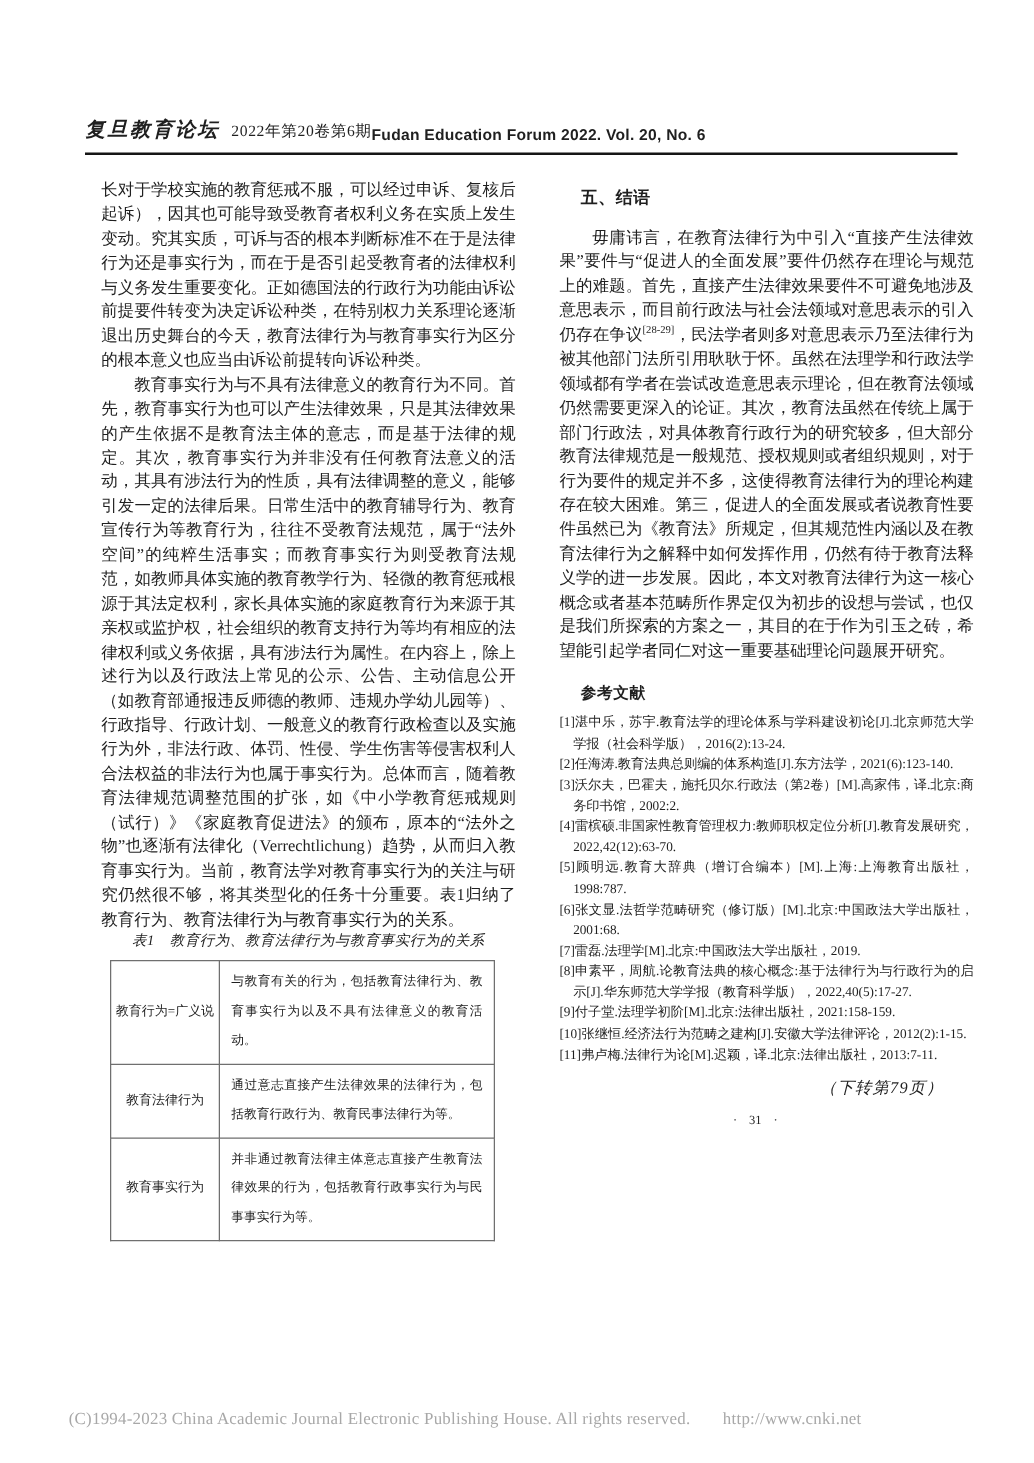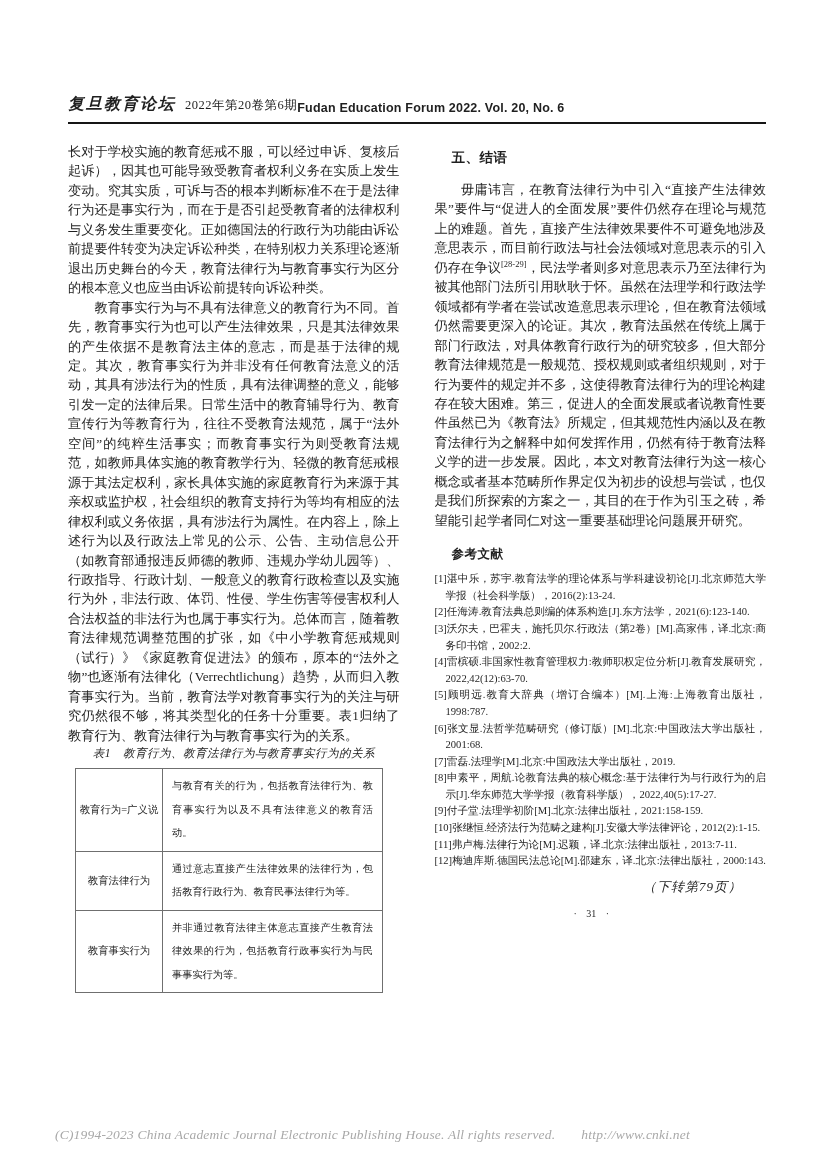--- a/index.html
+++ b/index.html
@@ -12,21 +12,21 @@
   .header {
     position:absolute; left:68px; right:61px; top:94px;
     display:flex; align-items:flex-end;
   }
   .journal-cn { font-weight:bold; font-style:italic; font-size:16px; letter-spacing:2px; }
   .issue-cn { font-size:12.5px; margin-left:9px; letter-spacing:0.5px; }
   .journal-en { font-family:"Liberation Sans",sans-serif; font-weight:700; font-size:12.5px; letter-spacing:0.2px; }
   .header-rule { position:absolute; left:68px; right:61px; top:122px; border-top:2.5px solid #151515; }
 
   
-  .columns { position:absolute; left:68px; top:142px; width:698px; display:flex; gap:35px; }
+  .columns { position:absolute; left:81px; top:142px; width:698px; display:flex; gap:35px; }
   .col { width:332.5px; font-size:13.2px; line-height:19.45px; text-align:justify; }
   .para { margin:0; }
   .indent { text-indent:2em; }
   sup.cite { font-size:8.5px; line-height:0; letter-spacing:0; }
 
   
   .tbl-caption { margin-top:0; text-align:center; font-size:11.5px; font-style:italic; letter-spacing:0.5px; line-height:16px; }
   table.tbl { margin:7px 0 0 7px; border-collapse:collapse; width:308px; font-size:10.2px; }
   table.tbl td { border:1px solid #6f6f6f; }
   td.term { width:82px; text-align:center; font-size:10.4px; padding:2px; line-height:14px; }
@@ -40,21 +40,21 @@
   .refs-heading {
     font-family:"Liberation Sans",sans-serif; font-weight:700; font-size:12.5px;
     margin:16px 0 9px 17px; line-height:16px; letter-spacing:0.5px;
   }
   .refs { font-size:10.6px; line-height:16.6px; }
   .ref { padding-left:11px; text-indent:-11px; text-align:justify; margin:0; }
   .continuation { text-align:right; font-size:13px; margin-top:8px; padding-right:24px; letter-spacing:1px; line-height:18px;font-style:italic; }
   .page-number { text-align:center; font-size:10px; margin-top:9px; padding-right:18px; word-spacing:7px; line-height:18px; }
 
   
-  .footer { position:absolute; left:55px; top:1127px; font-size:13.5px; color:#a8a8a8; letter-spacing:0.2px;font-style:italic; }
+  .footer { position:absolute; left:55px; top:1127px; font-size:13.5px; color:#a8a8a8; letter-spacing:0.2px; }
   .footer-url { margin-left:26px; }
 </style>
 </head>
 <body>
 
 <div class="page">
 
   <div class="header">
     <div>
       <span class="journal-cn">复旦教育论坛</span><span class="issue-cn">2022年第20卷第6期</span>
@@ -100,21 +100,20 @@
         <p class="ref">[2]任海涛.教育法典总则编的体系构造[J].东方法学，2021(6):123-140.</p>
         <p class="ref">[3]沃尔夫，巴霍夫，施托贝尔.行政法（第2卷）[M].高家伟，译.北京:商务印书馆，2002:2.</p>
         <p class="ref">[4]雷槟硕.非国家性教育管理权力:教师职权定位分析[J].教育发展研究，2022,42(12):63-70.</p>
         <p class="ref">[5]顾明远.教育大辞典（增订合编本）[M].上海:上海教育出版社，1998:787.</p>
         <p class="ref">[6]张文显.法哲学范畴研究（修订版）[M].北京:中国政法大学出版社，2001:68.</p>
         <p class="ref">[7]雷磊.法理学[M].北京:中国政法大学出版社，2019.</p>
         <p class="ref">[8]申素平，周航.论教育法典的核心概念:基于法律行为与行政行为的启示[J].华东师范大学学报（教育科学版），2022,40(5):17-27.</p>
         <p class="ref">[9]付子堂.法理学初阶[M].北京:法律出版社，2021:158-159.</p>
         <p class="ref">[10]张继恒.经济法行为范畴之建构[J].安徽大学法律评论，2012(2):1-15.</p>
         <p class="ref">[11]弗卢梅.法律行为论[M].迟颖，译.北京:法律出版社，2013:7-11.</p>
-        <p class="ref">[12]梅迪库斯.德国民法总论[M].邵建东，译.北京:法律出版社，2000:143.</p>
       </div>
 
       <div class="continuation">（下转第79页）</div>
       <div class="page-number">· 31 ·</div>
     </div>
 
   </div>
 
   <div class="footer">
     <span>(C)1994-2023 China Academic Journal Electronic Publishing House. All rights reserved.</span><span class="footer-url">http://www.cnki.net</span>

